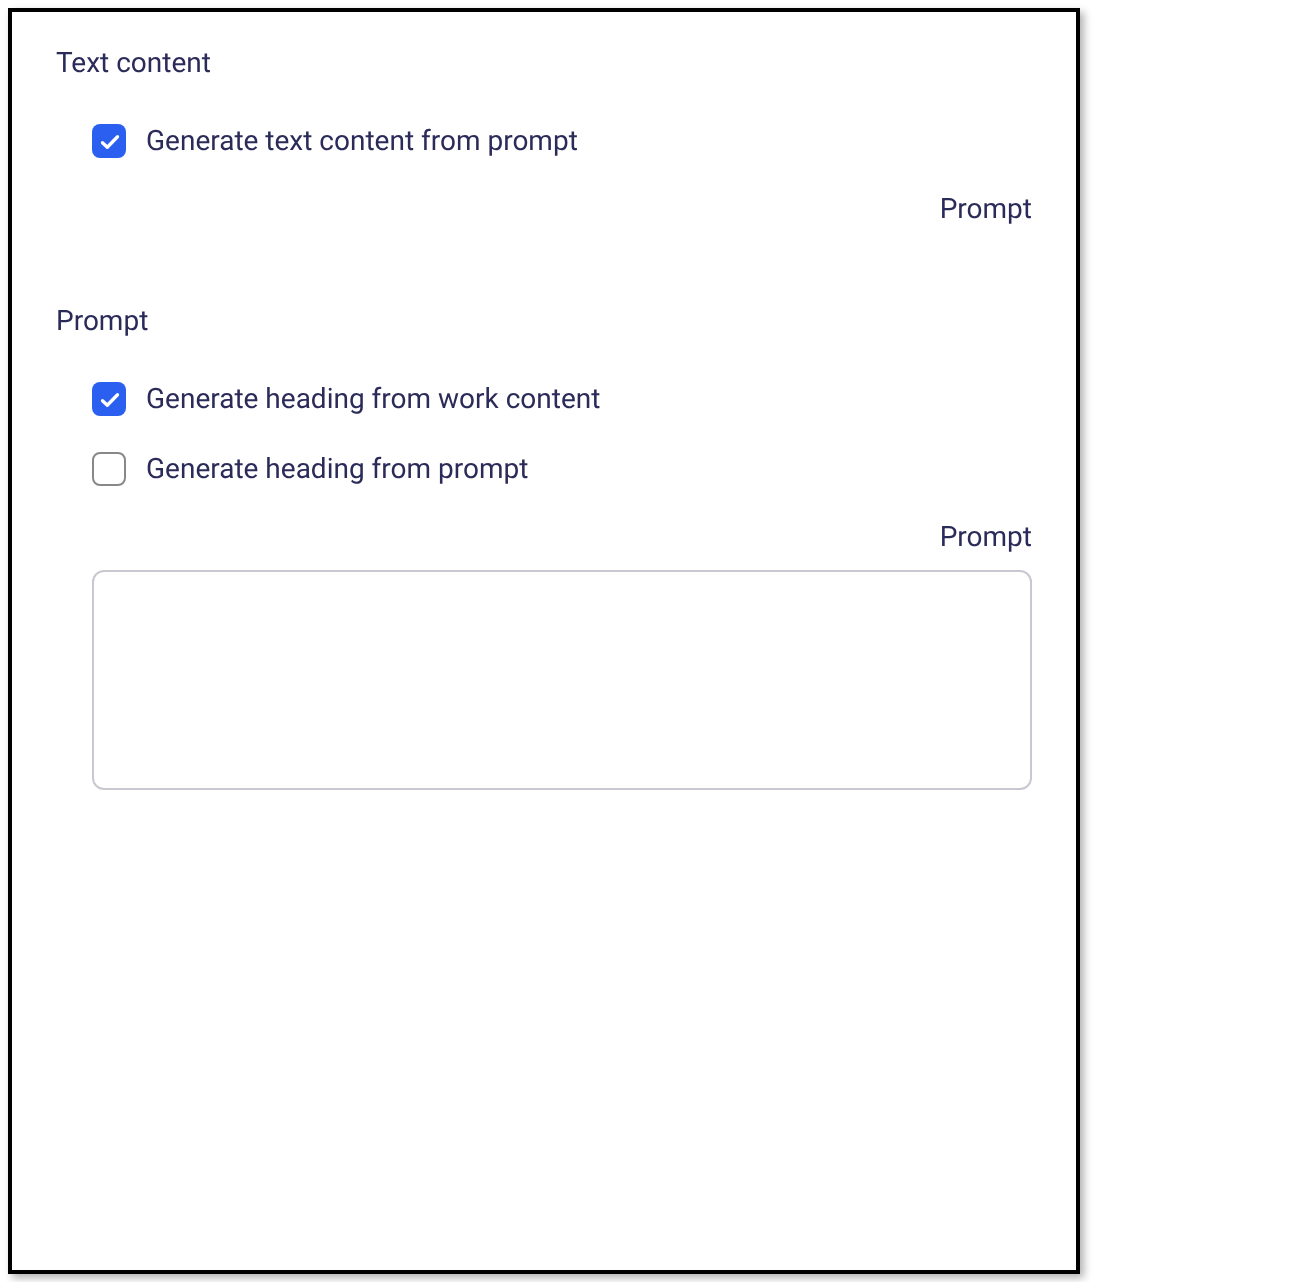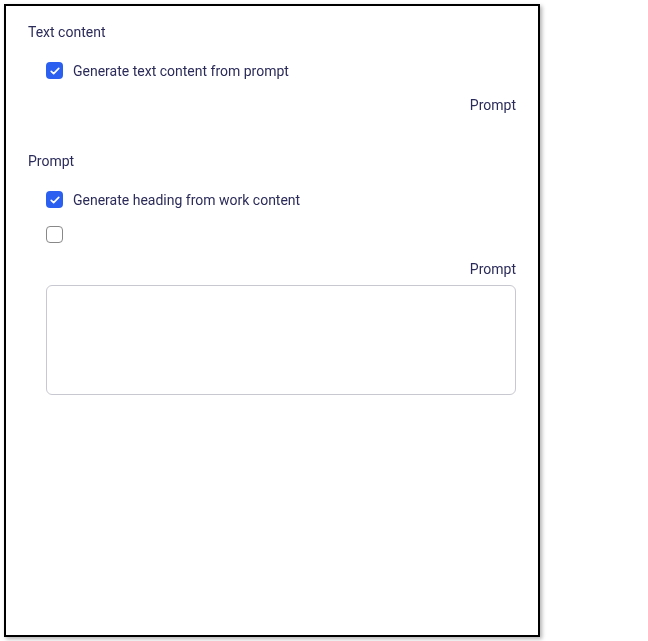--- a/index.html
+++ b/index.html
@@ -112,20 +112,21 @@
       <div class="checkbox checked">
         <svg viewBox="0 0 16 16">
           <path d="M3 8.5 L6.2 11.5 L13 4.5" stroke="#fff" stroke-width="2.2" fill="none" stroke-linecap="round" stroke-linejoin="round"></path>
         </svg>
       </div>
       <span class="checkbox-label">Generate heading from work content</span>
     </div>
 
     <div class="checkbox-row">
       <div class="checkbox unchecked"></div>
+      <span class="checkbox-label">Generate heading from prompt</span>
     </div>
 
     <div class="field-label">Prompt</div>
     <div class="textarea-wrap">
       <textarea style=""></textarea>
     </div>
   </div>
 
 </div>
 

